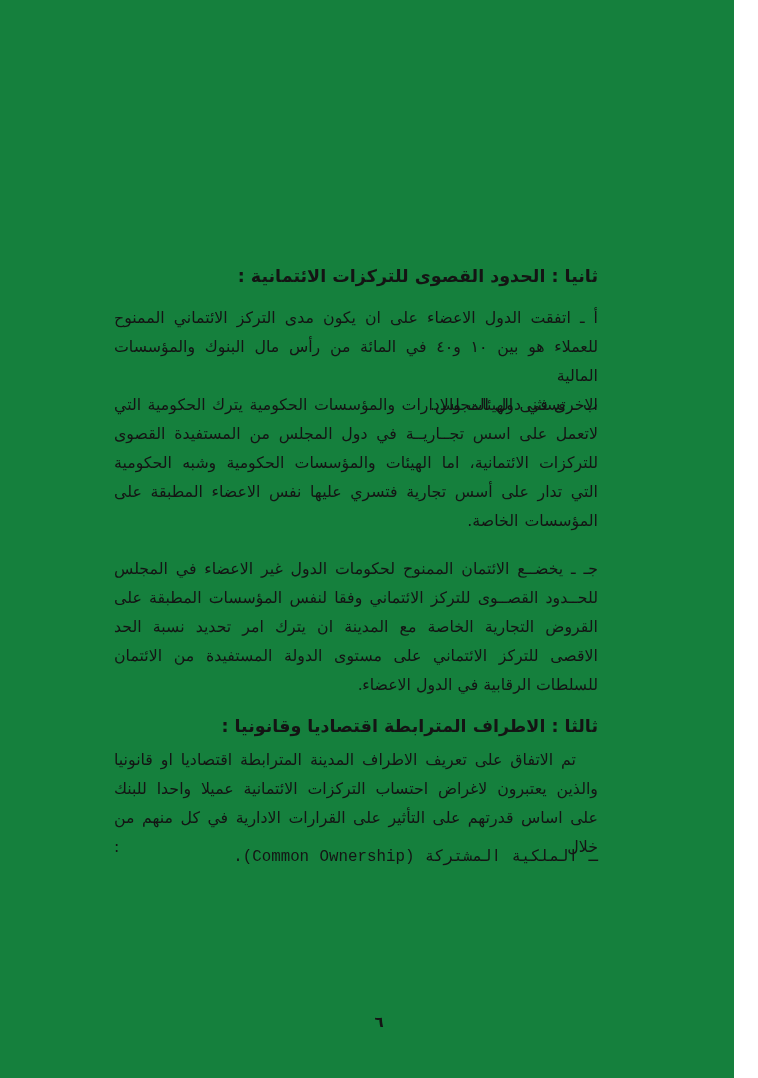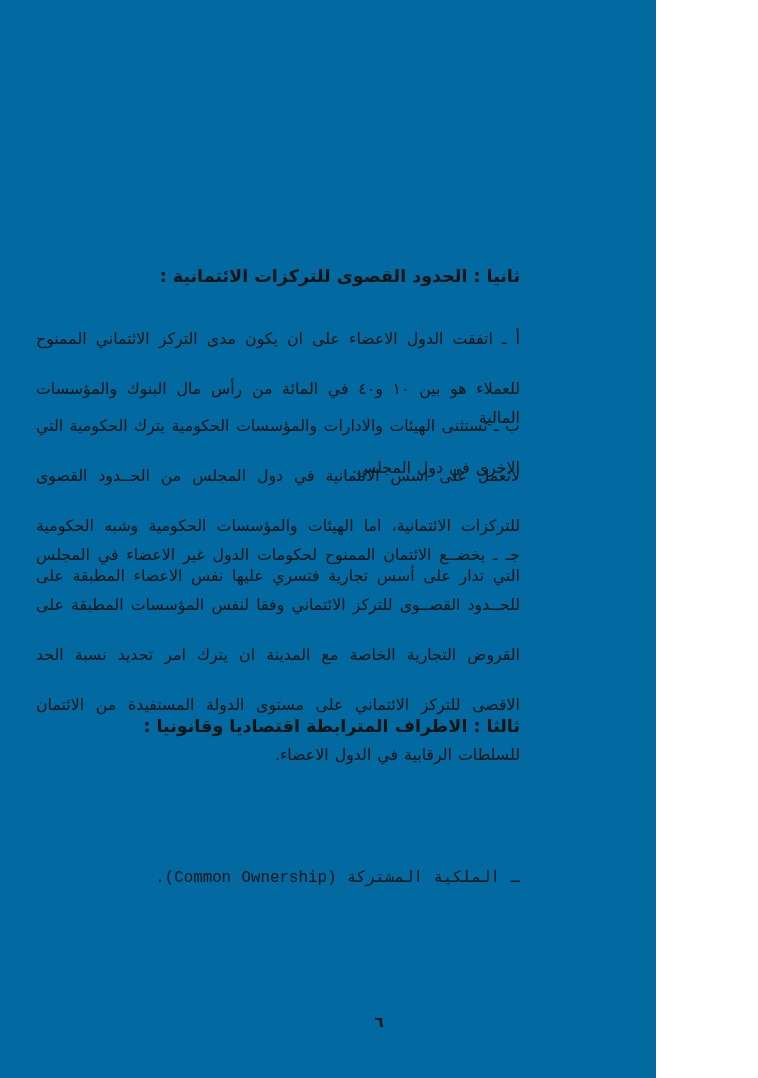--- a/index.html
+++ b/index.html
@@ -8,23 +8,23 @@
     background: #ffffff;
   }
   body {
     width: 758px;
     height: 1078px;
     font-family: "DejaVu Sans", sans-serif;
     color: #141414;
   }
   .page {
     position: relative;
-    width: 656px;
+    width: 734px;
     height: 1078px;
-    background: #0369a1;
+    background: #15803d;
     overflow: hidden;
   }
   .col {
     position: absolute;
     right: 136px;
     width: 484px;
     direction: rtl;
   }
   .heading {
     font-size: 17.5px;
@@ -32,21 +32,20 @@
     line-height: 29px;
     text-align: right;
     letter-spacing: 0.2px;
   }
   .ln {
     font-size: 15.8px;
     line-height: 29px;
     text-align: justify;
     text-align-last: justify;
     word-spacing: 1px;
-    margin-top: 21px;
   }
   .ln.end {
     text-align: right;
     text-align-last: right;
   }
   .ln.ind {
     padding-right: 22px;
   }
   .pageno {
     position: absolute;
@@ -70,37 +69,43 @@
   </div>
 
   <div class="col" style="top:303px;">
     <div class="ln">أ ـ اتفقت الدول الاعضاء على ان يكون مدى التركز الائتماني الممنوح</div>
     <div class="ln">للعملاء هو بين ١٠ و٤٠ في المائة من رأس مال البنوك والمؤسسات المالية</div>
     <div class="ln end">الاخرى في دول المجلس.</div>
   </div>
 
   <div class="col" style="top:390px;">
     <div class="ln">ب ـ تستثنى الهيئات والادارات والمؤسسات الحكومية يترك الحكومية التي</div>
-    <div class="ln">لاتعمل على اسس الائتمانية في دول المجلس من الحــدود القصوى</div>
+    <div class="ln">لاتعمل على اسس تجــاريــة في دول المجلس من المستفيدة القصوى</div>
     <div class="ln">للتركزات الائتمانية، اما الهيئات والمؤسسات الحكومية وشبه الحكومية</div>
     <div class="ln">التي تدار على أسس تجارية فتسري عليها نفس الاعضاء المطبقة على</div>
+    <div class="ln end">المؤسسات الخاصة.</div>
   </div>
 
-  <div class="col" style="top:519px;">
+  <div class="col" style="top:554px;font-family:Liberation Serif, serif;">
     <div class="ln">جـ ـ يخضــع الائتمان الممنوح لحكومات الدول غير الاعضاء في المجلس</div>
     <div class="ln">للحــدود القصــوى للتركز الائتماني وفقا لنفس المؤسسات المطبقة على</div>
     <div class="ln">القروض التجارية الخاصة مع المدينة ان يترك امر تحديد نسبة الحد</div>
     <div class="ln">الاقصى للتركز الائتماني على مستوى الدولة المستفيدة من الائتمان</div>
     <div class="ln end">للسلطات الرقابية في الدول الاعضاء.</div>
   </div>
 
   <div class="col" style="top:712px;">
     <div class="heading">ثالثا : الاطراف المترابطة اقتصاديا وقانونيا :</div>
   </div>
 
+  <div class="col" style="top:745px;">
+    <div class="ln ind">تم الاتفاق على تعريف الاطراف المدينة المترابطة اقتصاديا او قانونيا</div>
+    <div class="ln">والذين يعتبرون لاغراض احتساب التركزات الائتمانية عميلا واحدا للبنك</div>
+    <div class="ln">على اساس قدرتهم على التأثير على القرارات الادارية في كل منهم من خلال :</div>
+  </div>
 
   <div class="col" style="top:843px;font-family:Liberation Mono, monospace;">
     <div class="ln end">ـ الملكية المشتركة (Common Ownership).</div>
   </div>
 
   <div class="pageno">٦</div>
 
 </div>
 
 </body></html>

